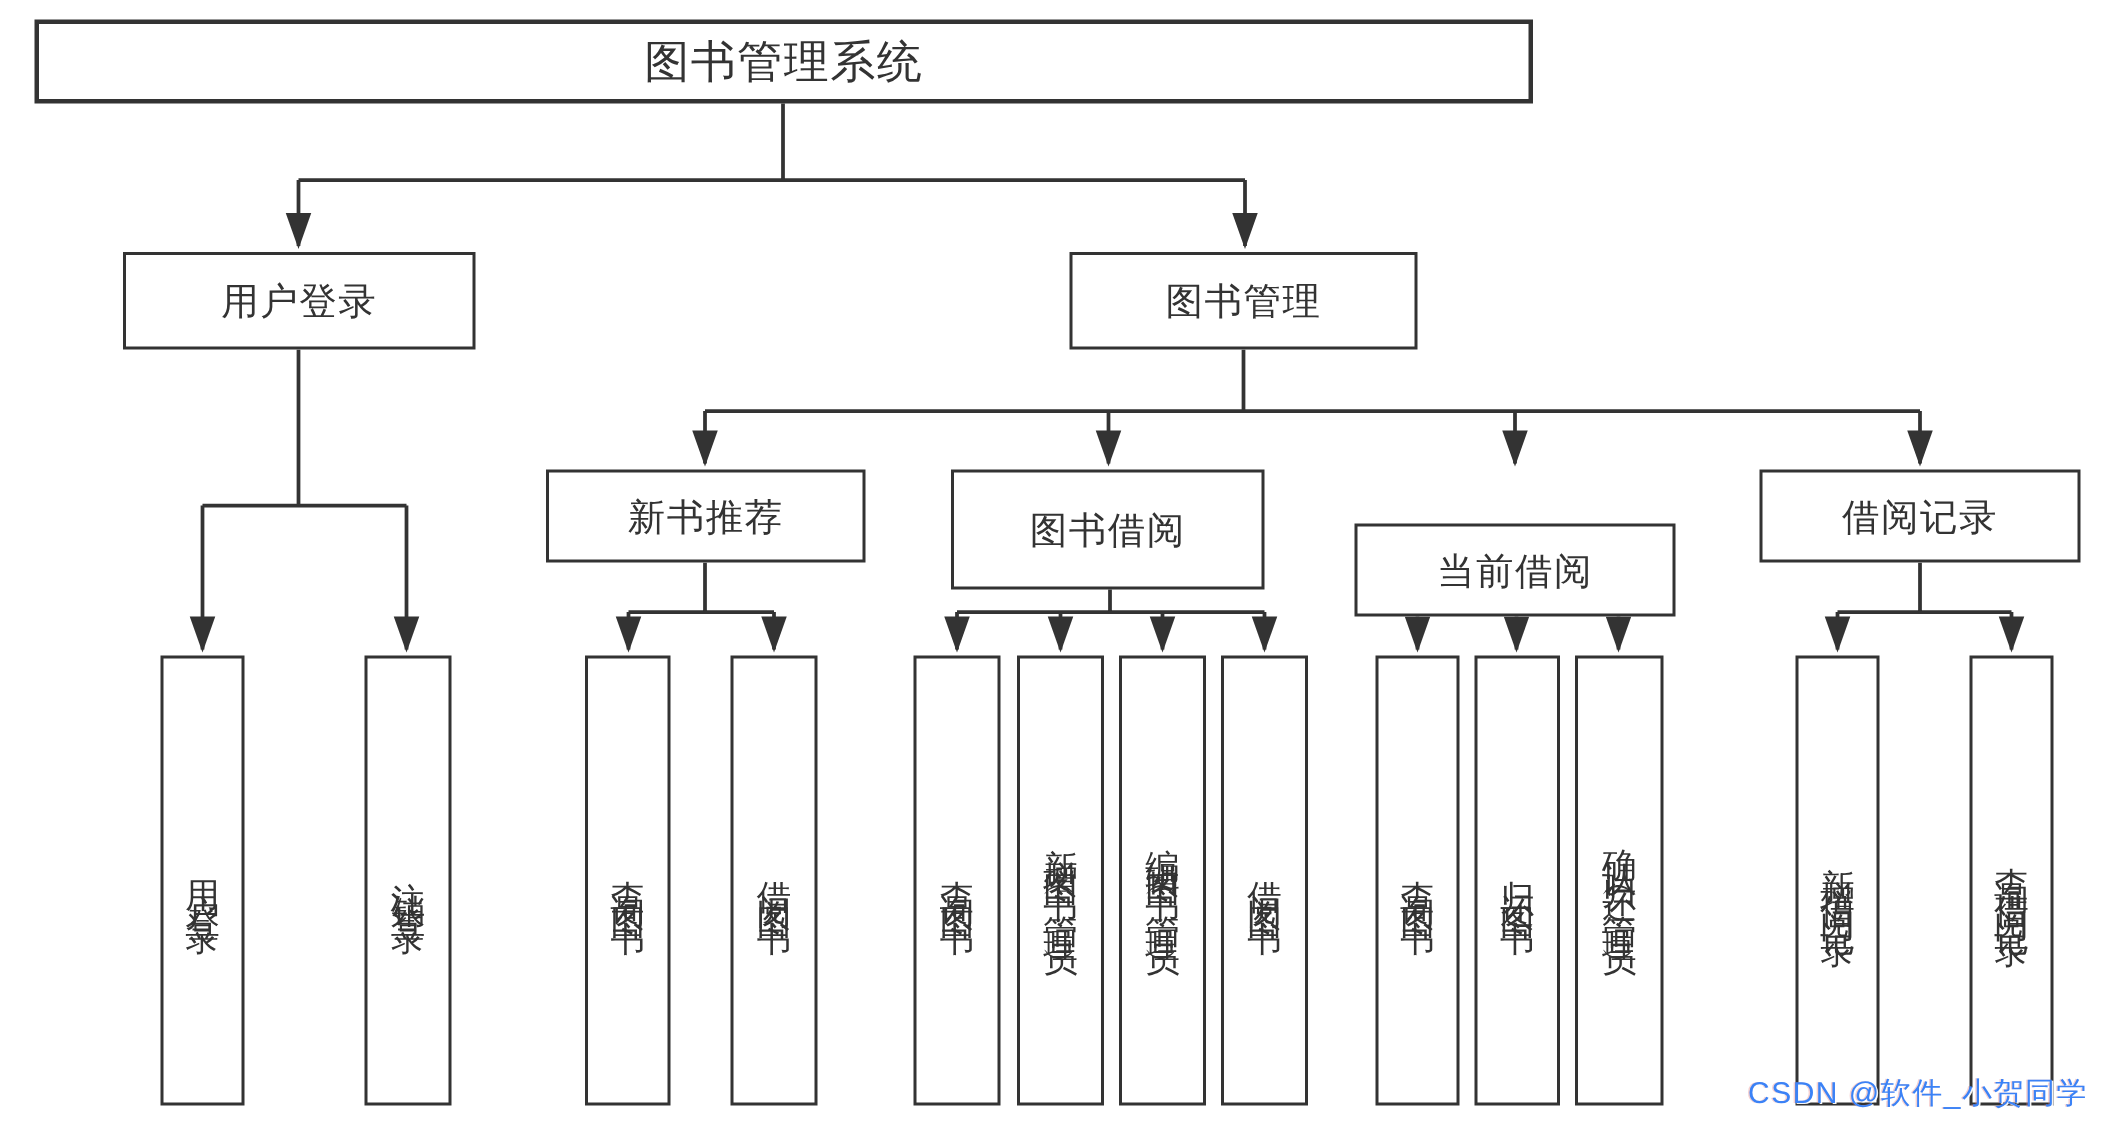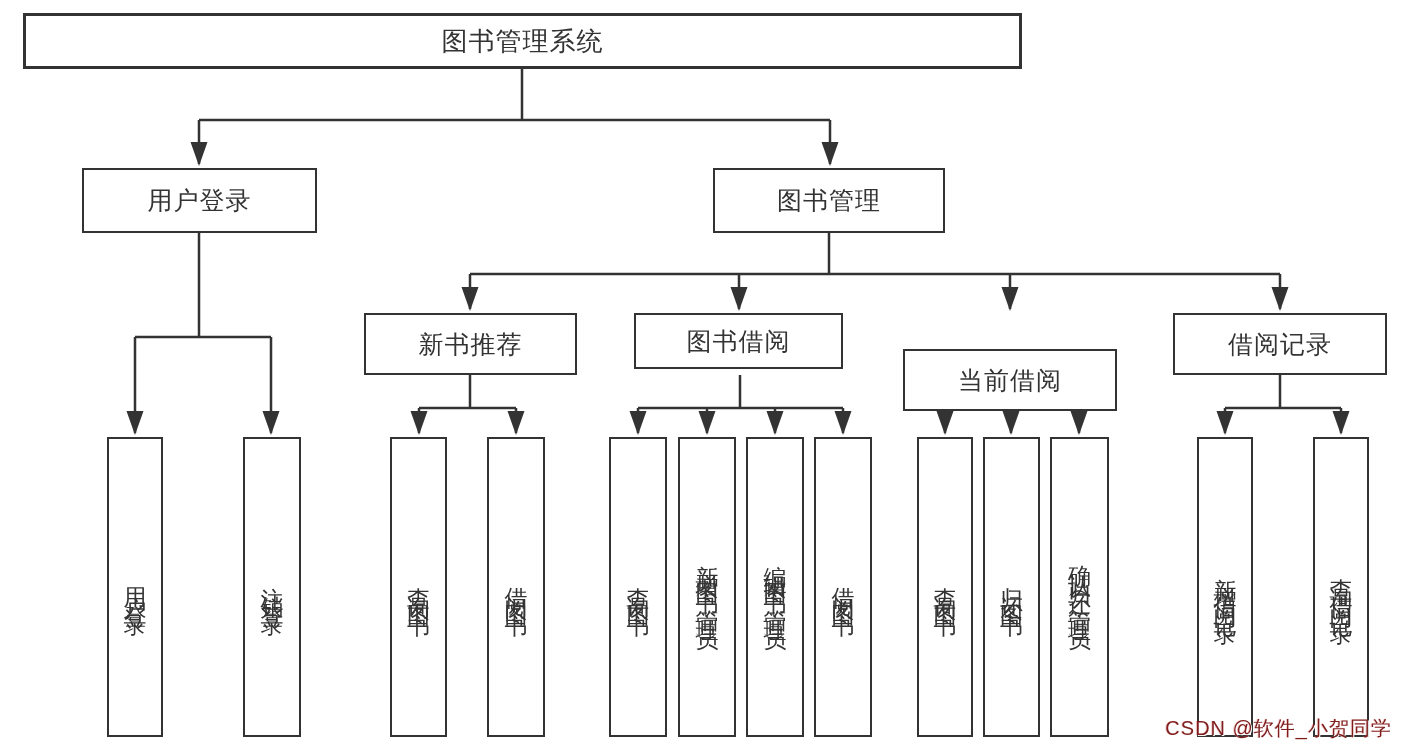--- a/index.html
+++ b/index.html
@@ -8,50 +8,50 @@
     font-family:"Liberation Sans",sans-serif;
   }
   .connectors{position:absolute;left:0;top:0;width:1405px;height:747px;}
   .node{
     position:absolute;box-sizing:border-box;background:#ffffff;
     border:2px solid #333333;color:#333333;
     display:flex;align-items:center;justify-content:center;
     text-align:center;
   }
   .hnode{font-size:25px;letter-spacing:1px;}
-  .rootnode{border-width:3px;font-size:26px;}
+  .rootnode{border-width:3px;font-size:30px;}
   .vnode{
     writing-mode:vertical-rl;text-orientation:mixed;
     font-size:23px;letter-spacing:9px;line-height:1;
   }
   
   .p-root{left:23px;top:13px;width:999px;height:56px;}
   .p-user-login{left:82px;top:168px;width:235px;height:65px;}
   .p-book-mgmt{left:713px;top:168px;width:232px;height:65px;}
   .p-new-books{left:364px;top:313px;width:213px;height:62px;}
-  .p-book-borrow{left:634px;top:313px;width:209px;height:56px;}
+  .p-book-borrow{left:634px;top:313px;width:209px;height:80px;}
   .p-cur-borrow{left:903px;top:313px;width:214px;height:62px;margin-top:36px;}
   .p-borrow-rec{left:1173px;top:313px;width:214px;height:62px;}
   .leaf{top:437px;height:300px;}
   .p-l-user-login{left:107px;width:56px;}
   .p-l-logout{left:243px;width:58px;}
   .p-l-nb-query{left:390px;width:57px;}
   .p-l-nb-borrow{left:487px;width:58px;}
   .p-l-bb-query{left:609px;width:58px;}
   .p-l-bb-add{left:678px;width:58px;}
   .p-l-bb-edit{left:746px;width:58px;}
   .p-l-bb-borrow{left:814px;width:58px;}
   .p-l-cb-query{left:917px;width:56px;}
   .p-l-cb-return{left:983px;width:57px;}
   .p-l-cb-confirm{left:1050px;width:59px;}
   .p-l-br-add{left:1197px;width:56px;}
   .p-l-br-query{left:1313px;width:56px;}
   .watermark{
     position:absolute;right:13px;bottom:5px;
-    font-size:20px;color:#7f1d1d;letter-spacing:1px;white-space:nowrap;
+    font-size:20px;color:#3b82f6;letter-spacing:1px;white-space:nowrap;
     text-shadow:1px 1px 0 rgba(255,255,255,0.95), -1px 0 0 rgba(226,120,120,0.35);
   }
 </style>
 </head>
 <body>
 
 <div class="canvas">
 
   <svg class="connectors" width="1405" height="747" viewBox="0 0 1405 747" aria-hidden="true">
 

